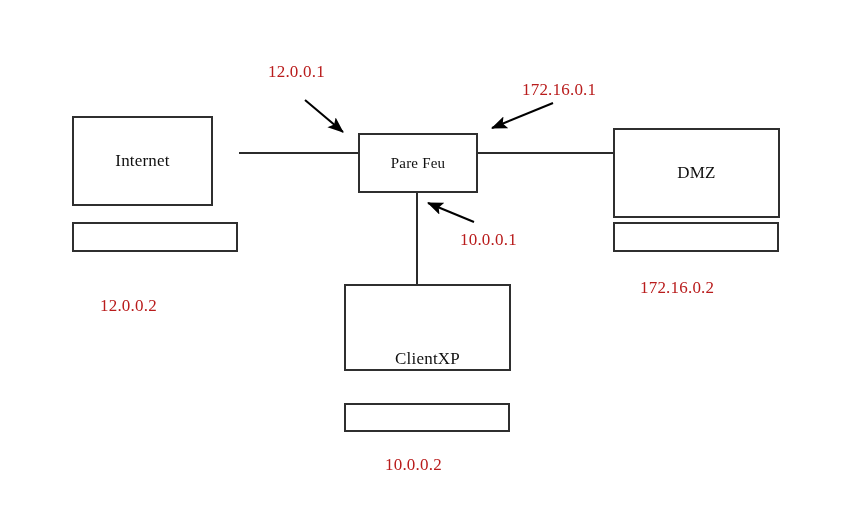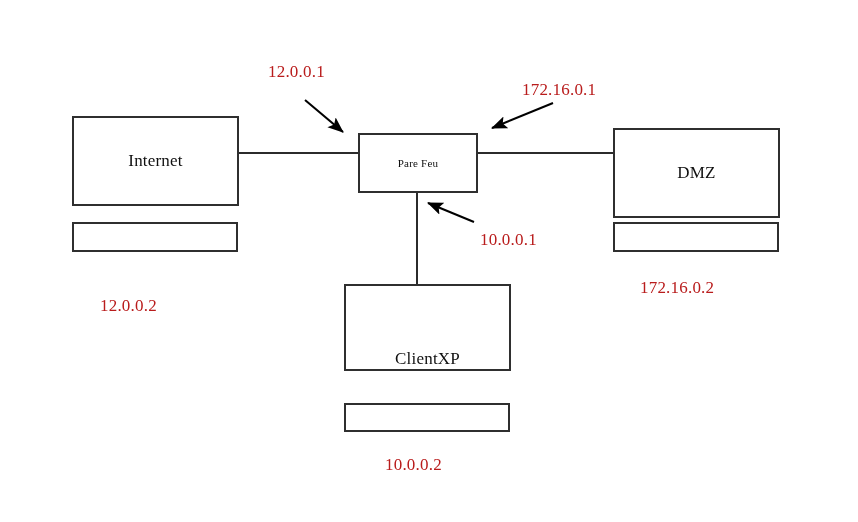--- a/index.html
+++ b/index.html
@@ -24,21 +24,21 @@
     align-items: center;
     justify-content: center;
   }
   .node-label {
     font-size: 17px;
     color: #101010;
     letter-spacing: 0.2px;
     white-space: nowrap;
   }
   .node-label.small {
-    font-size: 11px;
+    font-size: 15px;
   }
   .stub-bar {
     position: absolute;
     box-sizing: border-box;
     border: 2px solid #2f2f2f;
     background: #ffffff;
   }
   .ip-label {
     position: absolute;
     font-size: 17px;
@@ -66,21 +66,21 @@
 
 <div id="canvas">
 
   <div id="links-layer">
       <div class="link-line h" style="left: 239px; top: 152px; width: 119px;"></div>
       <div class="link-line h" style="left: 478px; top: 152px; width: 135px;"></div>
       <div class="link-line v" style="left: 416px; top: 193px; height: 91px;"></div>
     </div>
 
   <div id="nodes-layer">
-      <div class="node-box" style="left: 72px; top: 116px; width: 167px; height: 90px;">
+      <div class="node-box" style="left: 72px; top: 116px; width: 141px; height: 90px;">
         <span class="node-label">Internet</span>
       </div>
       <div class="node-box" style="left: 358px; top: 133px; width: 120px; height: 60px;">
         <span class="node-label small">Pare Feu</span>
       </div>
       <div class="node-box" style="left: 613px; top: 128px; width: 167px; height: 90px;">
         <span class="node-label">DMZ</span>
       </div>
       <div class="node-box" style="left: 344px; top: 284px; width: 167px; height: 87px; align-items: flex-end;">
         <span class="node-label">ClientXP</span>
@@ -105,21 +105,21 @@
       </svg>
       <div class="ip-label" style="left: 522px; top: 62px; margin-top: 18px;">172.16.0.1</div>
       <svg class="arrow-svg" width="93" height="57" style="left: 476px; top: 87px;">
         <defs>
           <marker id="arrowhead-dmz-ip" markerWidth="9" markerHeight="9" refX="7.5" refY="3.2" orient="auto" markerUnits="strokeWidth">
             <path d="M0,0 L8,3.2 L0,6.4 L1.7,3.2 Z" fill="#000000"></path>
           </marker>
         </defs>
         <line x1="77" y1="16" x2="16" y2="41" stroke="#000000" stroke-width="2" marker-end="url(#arrowhead-dmz-ip)"></line>
       </svg>
-      <div class="ip-label" style="left: 460px; top: 230px; margin-left: 20px;">10.0.0.1</div>
+      <div class="ip-label" style="left: 460px; top: 230px;">10.0.0.1</div>
       <svg class="arrow-svg" width="78" height="51" style="left: 412px; top: 187px;">
         <defs>
           <marker id="arrowhead-lan-ip" markerWidth="9" markerHeight="9" refX="7.5" refY="3.2" orient="auto" markerUnits="strokeWidth">
             <path d="M0,0 L8,3.2 L0,6.4 L1.7,3.2 Z" fill="#000000"></path>
           </marker>
         </defs>
         <line x1="62" y1="35" x2="16" y2="16" stroke="#000000" stroke-width="2" marker-end="url(#arrowhead-lan-ip)"></line>
       </svg>
     </div>
 

